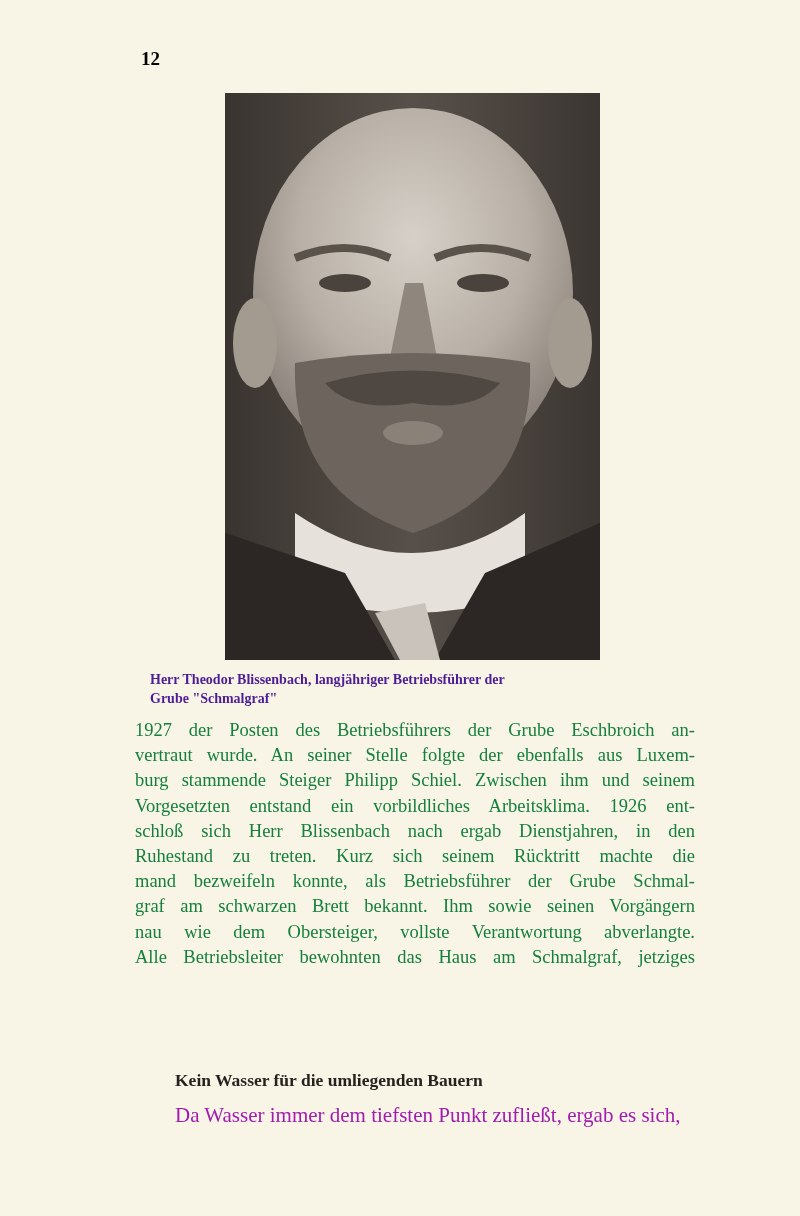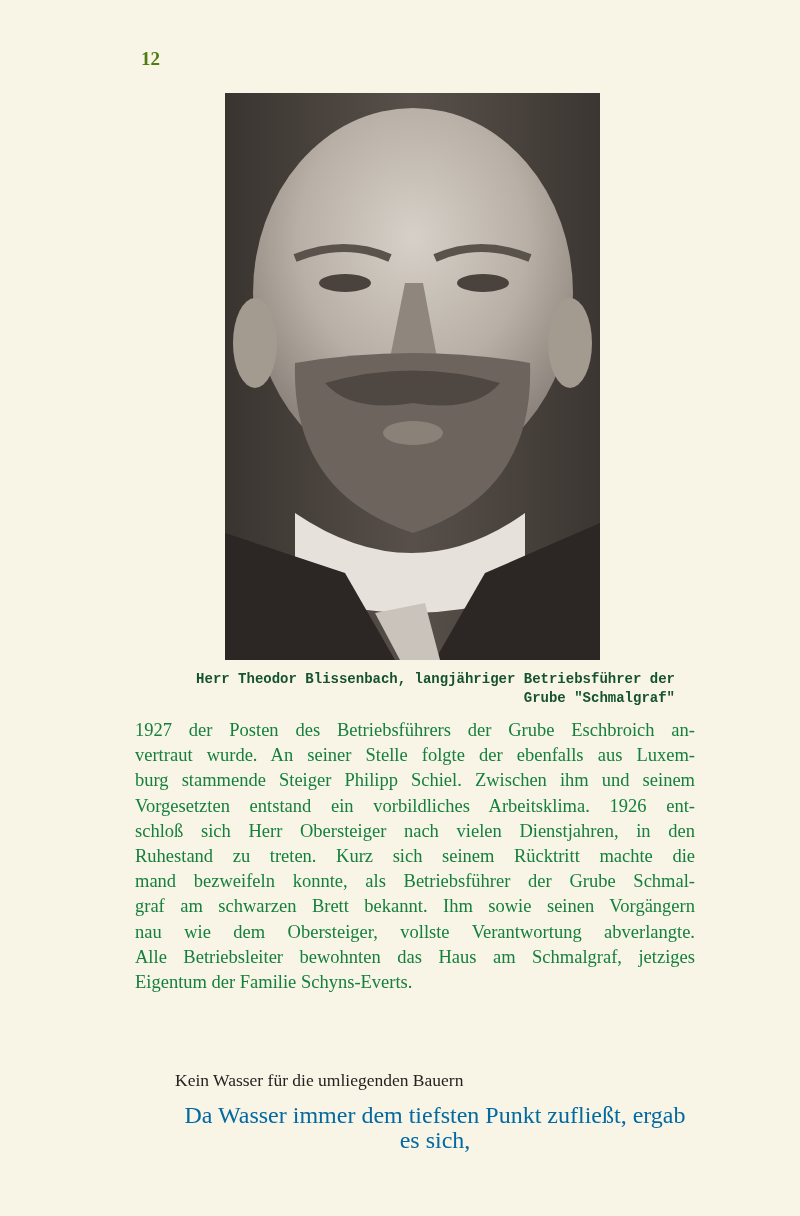--- a/index.html
+++ b/index.html
@@ -5,49 +5,48 @@
     html, body { margin: 0; padding: 0; }
     body {
       width: 800px; height: 1216px; overflow: hidden;
       background: #f8f4e6;
       font-family: "Liberation Serif", "DejaVu Serif", serif;
       color: #2a2622;
       position: relative;
     }
     .page-number {
       position: absolute; left: 141px; top: 48px;
-      font-size: 19px; font-weight: bold; color: #4d7c0f;
+      font-size: 19px; font-weight: bold; color: #000000;
     }
     .photo {
       position: absolute; left: 225px; top: 93px;
       width: 375px; height: 567px;
       background: #4a433e;
       overflow: hidden;
     }
     .photo svg { display: block; width: 100%; height: 100%; }
     .caption {
       position: absolute; left: 150px; top: 670px; width: 525px;
-      text-align: right; font-weight: bold; font-size: 14px; line-height: 19px;
-      color: #14532d;
-      font-family: Liberation Mono, monospace;
+      text-align: left; font-weight: bold; font-size: 14px; line-height: 19px;
+      color: #4c1d95;
     }
     .body-text {
       position: absolute; left: 135px; top: 718px; width: 560px;
       font-size: 18.5px; line-height: 25.2px; text-align: justify;
       color: #15803d;
     }
     .body-text .line { display: block; text-align: justify; text-align-last: justify; white-space: nowrap; }
     .body-text .line.last { text-align-last: left; }
     .subheading {
       position: absolute; left: 175px; top: 1070px;
-      font-size: 17.5px; font-weight: normal; color: #26221f;
+      font-size: 17.5px; font-weight: bold; color: #26221f;
     }
     .para2 {
       position: absolute; left: 175px; top: 1103px; width: 520px;
-      font-size: 24px; line-height: 25px; color: #0369a1; text-align: center;
+      font-size: 21px; line-height: 25px; color: #a21caf;
     }
   </style>
 </head>
 <body>
 
 <div class="page-number">12</div>
 
 <div class="photo">
   <svg viewBox="0 0 375 567" preserveAspectRatio="none">
     <defs>
@@ -92,23 +91,22 @@
 <div class="caption">
   <div>Herr Theodor Blissenbach, langjähriger Betriebsführer der</div>
   <div>Grube "Schmalgraf"</div>
 </div>
 
 <div class="body-text">
   <span class="line">1927 der Posten des Betriebsführers der Grube Eschbroich an-</span>
   <span class="line">vertraut wurde. An seiner Stelle folgte der ebenfalls aus Luxem-</span>
   <span class="line">burg stammende Steiger Philipp Schiel. Zwischen ihm und seinem</span>
   <span class="line">Vorgesetzten entstand ein vorbildliches Arbeitsklima. 1926 ent-</span>
-  <span class="line">schloß sich Herr Obersteiger nach vielen Dienstjahren, in den</span>
+  <span class="line">schloß sich Herr Blissenbach nach ergab Dienstjahren, in den</span>
   <span class="line">Ruhestand zu treten. Kurz sich seinem Rücktritt machte die</span>
   <span class="line">mand bezweifeln konnte, als Betriebsführer der Grube Schmal-</span>
   <span class="line">graf am schwarzen Brett bekannt. Ihm sowie seinen Vorgängern</span>
   <span class="line">nau wie dem Obersteiger, vollste Verantwortung abverlangte.</span>
   <span class="line">Alle Betriebsleiter bewohnten das Haus am Schmalgraf, jetziges</span>
-  <span class="line last">Eigentum der Familie Schyns-Everts.</span>
 </div>
 
 <div class="subheading">Kein Wasser für die umliegenden Bauern</div>
 <div class="para2">Da Wasser immer dem tiefsten Punkt zufließt, ergab es sich,</div>
 
 </body></html>

